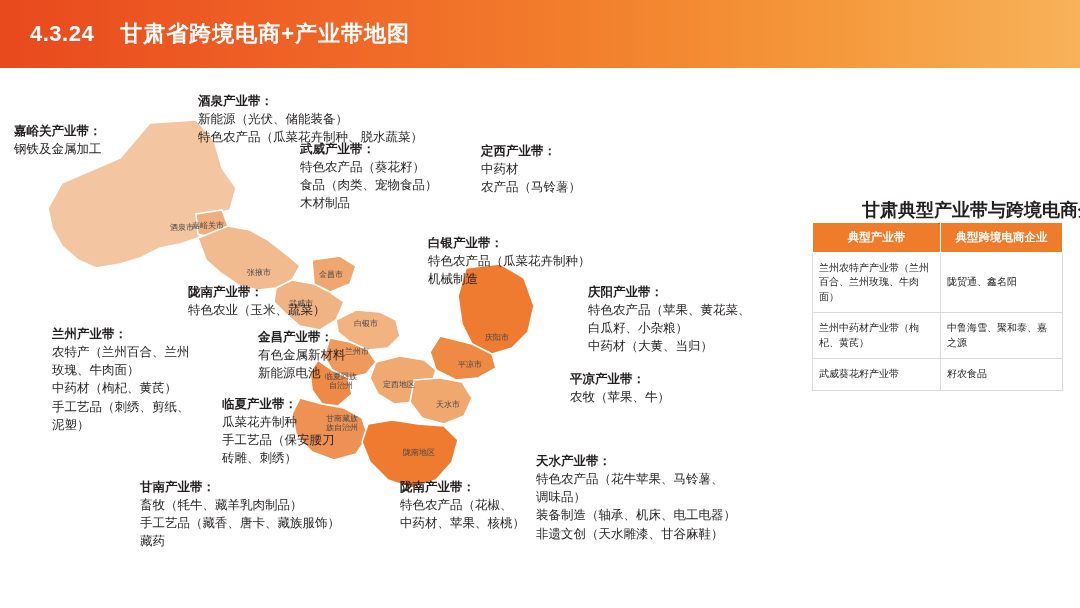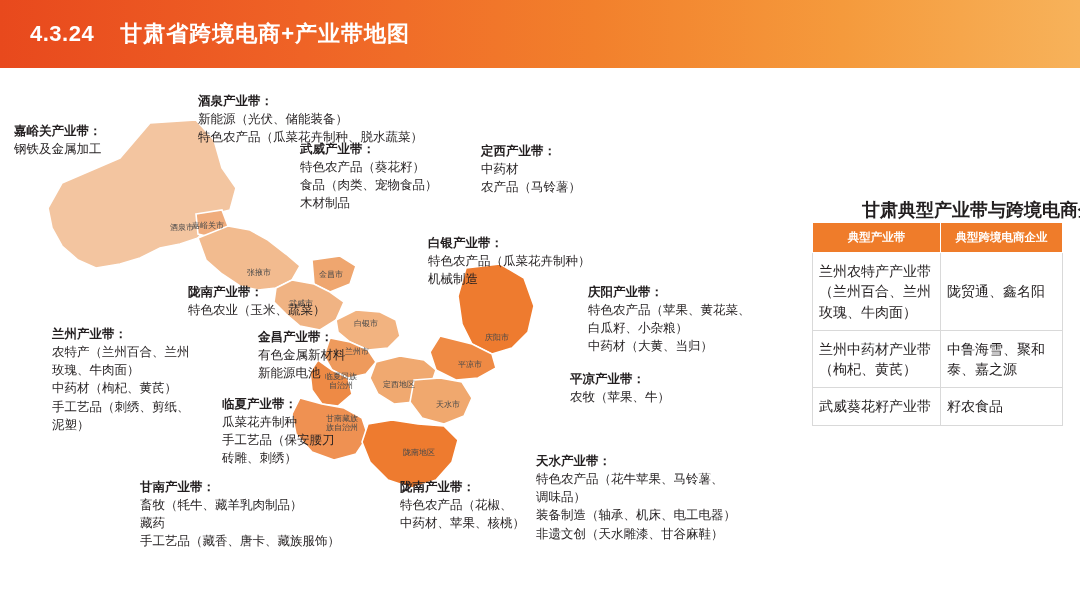--- a/index.html
+++ b/index.html
@@ -107,21 +107,21 @@
     color: #ffffff;
     font-size: 11.5px;
     font-weight: bold;
     border: 1px solid #ffffff;
     padding: 7px 4px;
     text-align: center;
     line-height: 1.3;
   }
   .tbl td {
     border: 1px solid #d9d9d9;
-    font-size: 14px;
+    font-size: 10px;
     color: #231f20;
     padding: 8px 6px;
     vertical-align: middle;
     line-height: 1.45;
   }
   .tbl td.c2 {
     text-align: left;
   }
   .tbl col.a { width: 128px; }
   .tbl col.b { width: 122px; }
@@ -246,22 +246,22 @@
       <div class="anno" style="left: 536px; top: 413px; margin-top: 39px;">
         <span class="anno-title">天水产业带：</span>
         <span class="anno-line">特色农产品（花牛苹果、马铃薯、</span>
         <span class="anno-line">调味品）</span>
         <span class="anno-line">装备制造（轴承、机床、电工电器）</span>
         <span class="anno-line">非遗文创（天水雕漆、甘谷麻鞋）</span>
       </div>
       <div class="anno" style="left: 140px; top: 478px;">
         <span class="anno-title">甘南产业带：</span>
         <span class="anno-line">畜牧（牦牛、藏羊乳肉制品）</span>
+        <span class="anno-line">手工艺品（藏香、唐卡、藏族服饰）</span>
         <span class="anno-line">藏药</span>
-        <span class="anno-line">手工艺品（藏香、唐卡、藏族服饰）</span>
       </div>
       <div class="anno" style="left: 400px; top: 478px;">
         <span class="anno-title">陇南产业带：</span>
         <span class="anno-line">特色农产品（花椒、</span>
         <span class="anno-line">中药材、苹果、核桃）</span>
       </div>
     </div>
 
   <div class="table-title">甘肃典型产业带与跨境电商企业</div>
   <table class="tbl">

